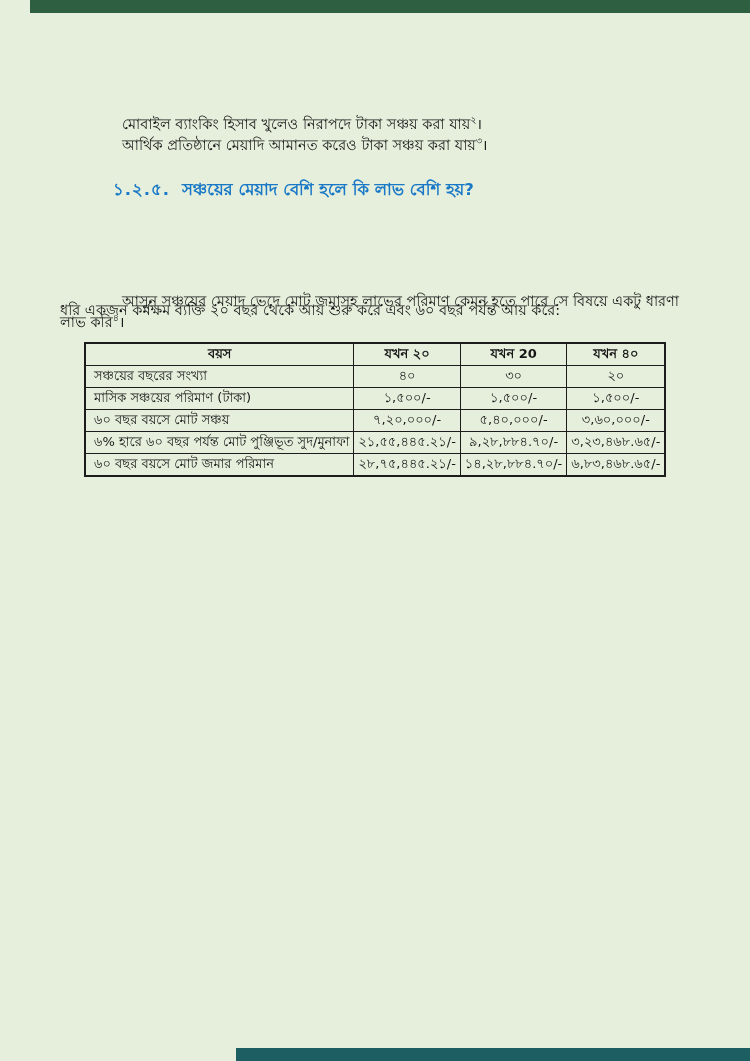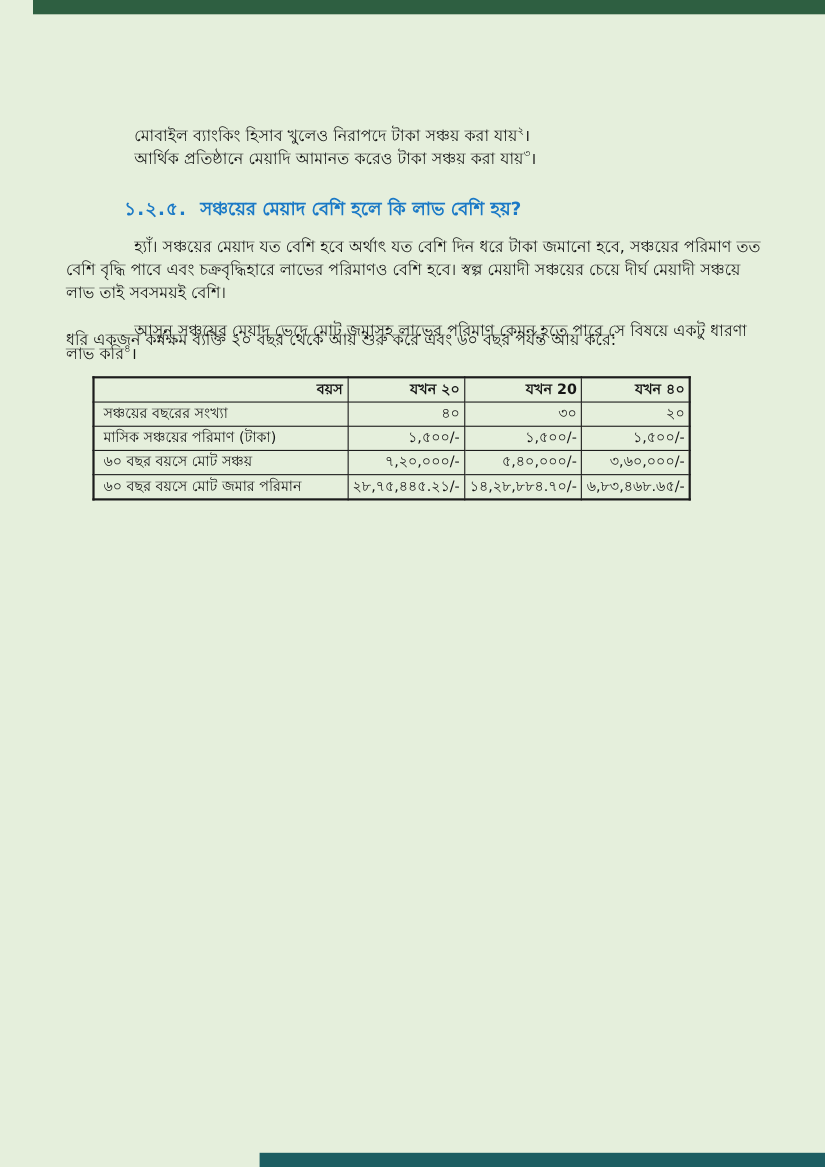--- a/index.html
+++ b/index.html
@@ -44,21 +44,21 @@
     position: absolute; top: 342px; left: 84px;
     border-collapse: collapse;
     table-layout: fixed;
     font-size: 13px;
     border: 2px solid #1c1c1c;
   }
   table.savings th, table.savings td {
     border: 1px solid #1c1c1c;
     height: 21px;
     padding: 0 4px;
-    text-align: right;
+    text-align: center;
     vertical-align: middle;
     overflow: hidden;
     white-space: nowrap;
     font-weight: normal;
   }
   table.savings thead th { font-weight: bold; }
   table.savings td.label-cell { text-align: left; padding-left: 8px; margin-left: 20px; }
 </style>
 </head>
 <body style="color: rgb(22, 22, 22);">
@@ -69,21 +69,20 @@
 
 
   <div class="bullet-line bl1"><span>মোবাইল ব্যাংকিং হিসাব খুলেও নিরাপদে টাকা সঞ্চয় করা যায়</span><sup class="fn">২</sup><span>।</span></div>
 
   <div class="bullet-line bl2"><span>আর্থিক প্রতিষ্ঠানে মেয়াদি আমানত করেও টাকা সঞ্চয় করা যায়</span><sup class="fn">৩</sup><span>।</span></div>
 
   <div class="heading" style="color: rgb(26, 121, 198);">
     <span class="h-num">১.২.৫.</span><span>সঞ্চয়ের মেয়াদ বেশি হলে কি লাভ বেশি হয়?</span>
   </div>
 
-  <div class="para p2">হ্যাঁ। সঞ্চয়ের মেয়াদ যত বেশি  হবে অর্থাৎ যত বেশি দিন ধরে টাকা জমানো হবে, সঞ্চয়ের পরিমাণ তত বেশি বৃদ্ধি পাবে এবং চক্রবৃদ্ধিহারে লাভের পরিমাণও বেশি হবে। স্বল্প মেয়াদী সঞ্চয়ের চেয়ে দীর্ঘ মেয়াদী সঞ্চয়ে লাভ তাই সবসময়ই বেশি।</div>
 
   <div class="para p3a"><span>আসুন সঞ্চয়ের মেয়াদ ভেদে মোট জমাসহ লাভের পরিমাণ কেমন হতে পারে সে বিষয়ে একটু ধারণা লাভ করি</span><sup class="fn">৪</sup><span>।</span></div>
 
   <div class="para p3b">ধরি একজন কর্মক্ষম ব্যক্তি ২০ বছর থেকে আয় শুরু করে এবং ৬০ বছর পর্যন্ত আয় করে:</div>
 
   <table class="savings">
     <colgroup>
       <col style="width:231px">
         <col style="width:90px">
         <col style="width:93px">
@@ -110,20 +109,26 @@
           <td>১,৫০০/-</td>
           <td>১,৫০০/-</td>
         </tr>
         <tr>
           <td class="label-cell">৬০ বছর বয়সে মোট সঞ্চয়</td>
           <td>৭,২০,০০০/-</td>
           <td>৫,৪০,০০০/-</td>
           <td>৩,৬০,০০০/-</td>
         </tr>
         <tr>
+          <td class="label-cell">৬% হারে ৬০ বছর পর্যন্ত মোট পুঞ্জিভূত সুদ/মুনাফা</td>
+          <td>২১,৫৫,৪৪৫.২১/-</td>
+          <td>৯,২৮,৮৮৪.৭০/-</td>
+          <td>৩,২৩,৪৬৮.৬৫/-</td>
+        </tr>
+        <tr>
           <td class="label-cell">৬০ বছর বয়সে মোট জমার পরিমান</td>
           <td>২৮,৭৫,৪৪৫.২১/-</td>
           <td>১৪,২৮,৮৮৪.৭০/-</td>
           <td>৬,৮৩,৪৬৮.৬৫/-</td>
         </tr>
       </tbody>
   </table>
 
   <div class="edge-bar-bottom" style="background: rgb(29, 94, 98);"></div>
 

